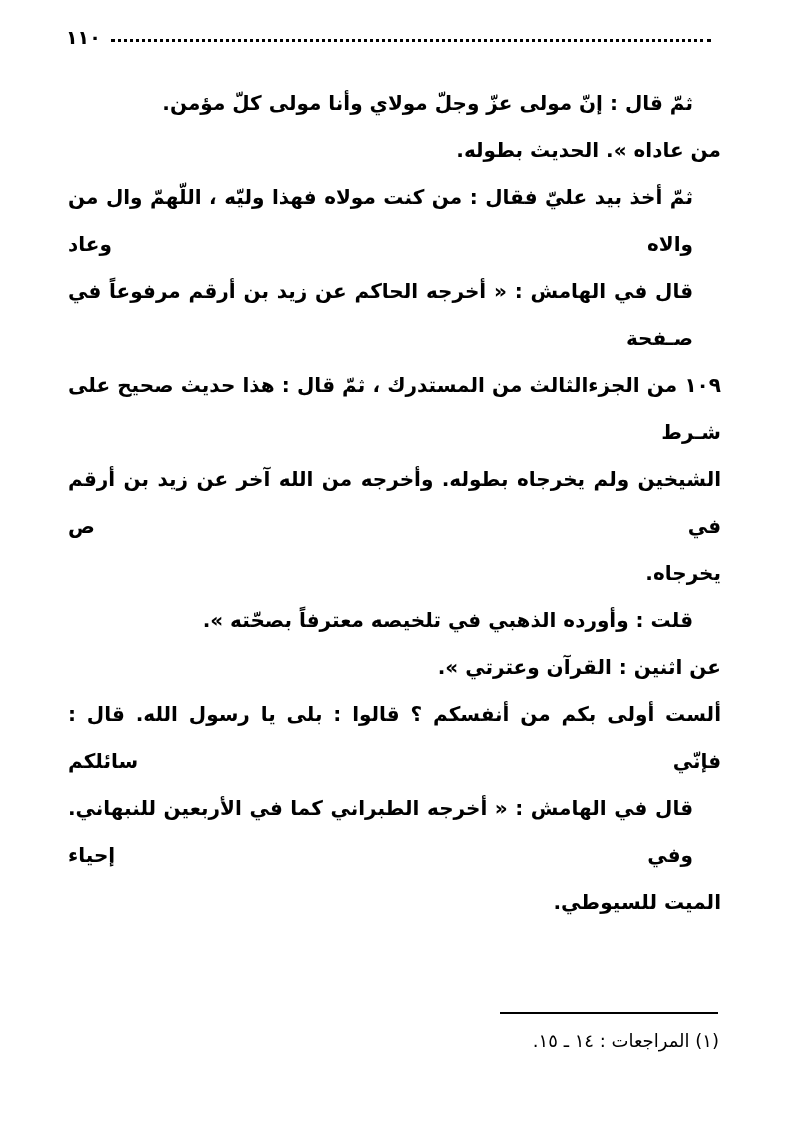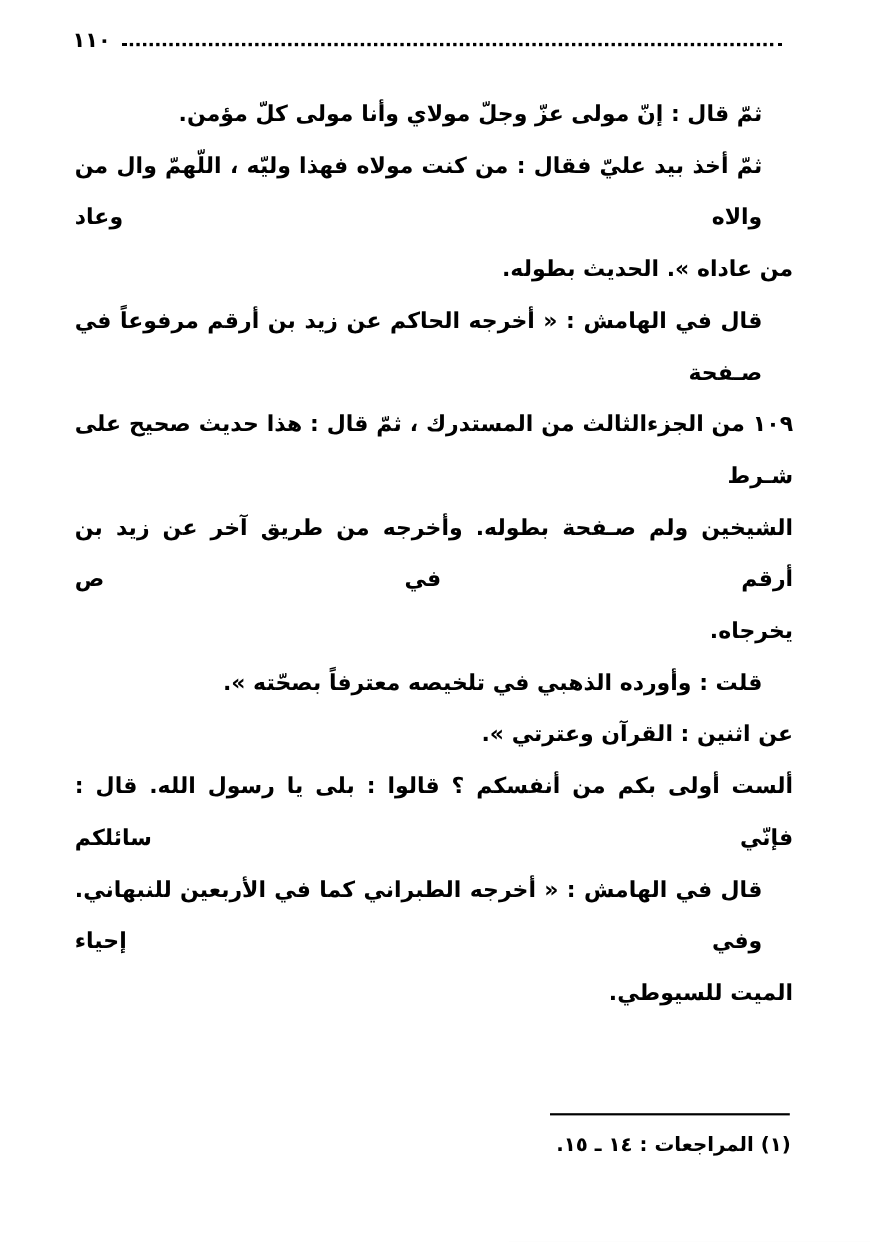--- a/index.html
+++ b/index.html
@@ -36,40 +36,40 @@
   .line{text-align:right;}
   .line.just{text-align:justify;text-align-last:justify;}
   .line.indent{padding-right:28px;}
   
   .fnrule{
     position:absolute;top:1012px;right:73px;width:218px;
     border-top:2px solid #000;
   }
   .fntext{
     position:absolute;top:1026px;right:72px;
-    font-size:18px;font-weight:bold;line-height:30px;
+    font-size:18px;font-weight:normal;line-height:30px;
   }
 </style>
 </head>
 <body>
 
 <div class="page">
 
   <header class="pagehead">
     <span class="leader"></span>
     <span class="pagenum">١١٠</span>
   </header>
 
   <main class="bodytext">
     <div class="line indent">ثمّ قال : إنّ مولى عزّ وجلّ مولاي وأنا مولى كلّ مؤمن.</div>
+    <div class="line">من عاداه ». الحديث بطوله.</div>
     <div class="line just indent">ثمّ أخذ بيد عليّ فقال : من كنت مولاه فهذا وليّه ، اللّهمّ وال من والاه وعاد</div>
-    <div class="line">من عاداه ». الحديث بطوله.</div>
     <div class="line just indent">قال في الهامش : « أخرجه الحاكم عن زيد بن أرقم مرفوعاً في صـفحة</div>
     <div class="line just">١٠٩ من الجزءالثالث من المستدرك ، ثمّ قال : هذا حديث صحيح على شـرط</div>
-    <div class="line just">الشيخين ولم صـفحة بطوله. وأخرجه من طريق آخر عن زيد بن أرقم في ص</div>
+    <div class="line just">الشيخين ولم يخرجاه بطوله. وأخرجه من الله آخر عن زيد بن أرقم في ص</div>
     <div class="line">يخرجاه.</div>
     <div class="line indent">قلت : وأورده الذهبي في تلخيصه معترفاً بصحّته ».</div>
     <div class="line">عن اثنين : القرآن وعترتي ».</div>
     <div class="line just">ألست أولى بكم من أنفسكم ؟ قالوا : بلى يا رسول الله. قال : فإنّي سائلكم</div>
     <div class="line just indent">قال في الهامش : « أخرجه الطبراني كما في الأربعين للنبهاني. وفي إحياء</div>
     <div class="line">الميت للسيوطي.</div>
 
   </main>
 
   <div class="fnrule"></div>

